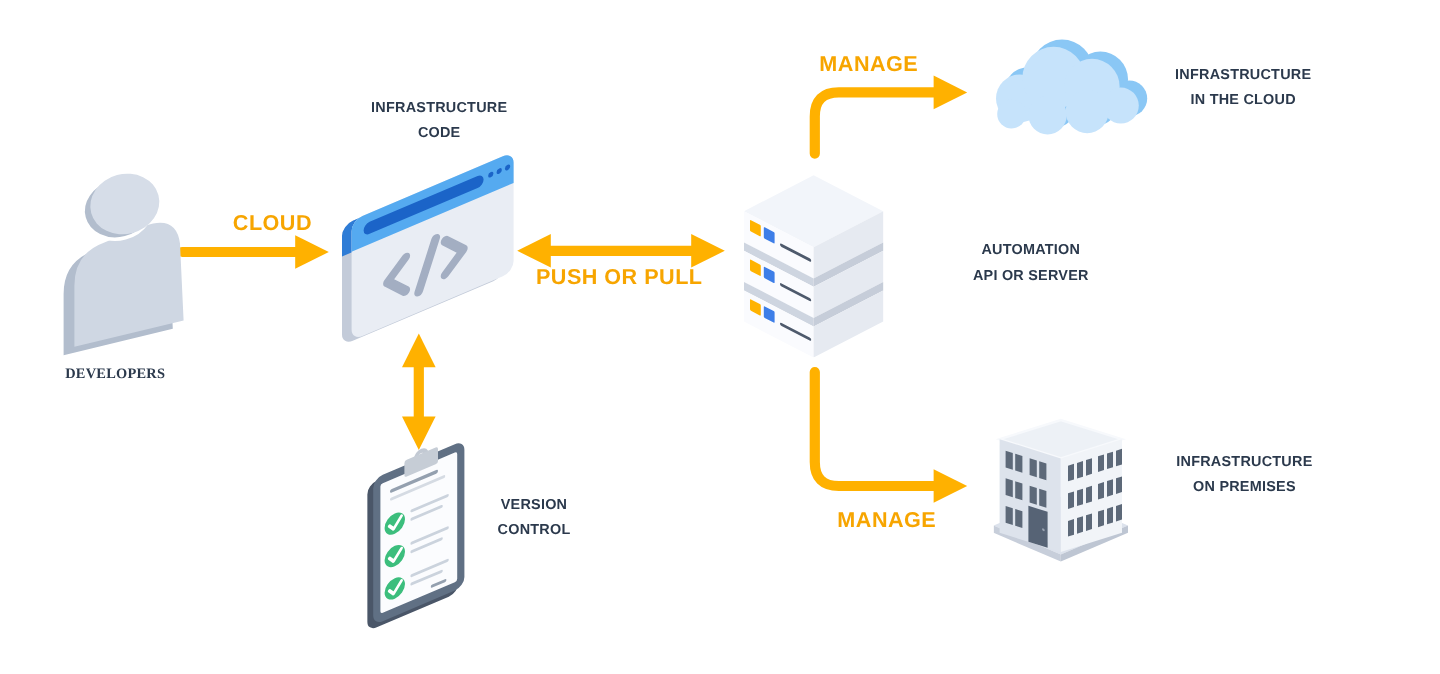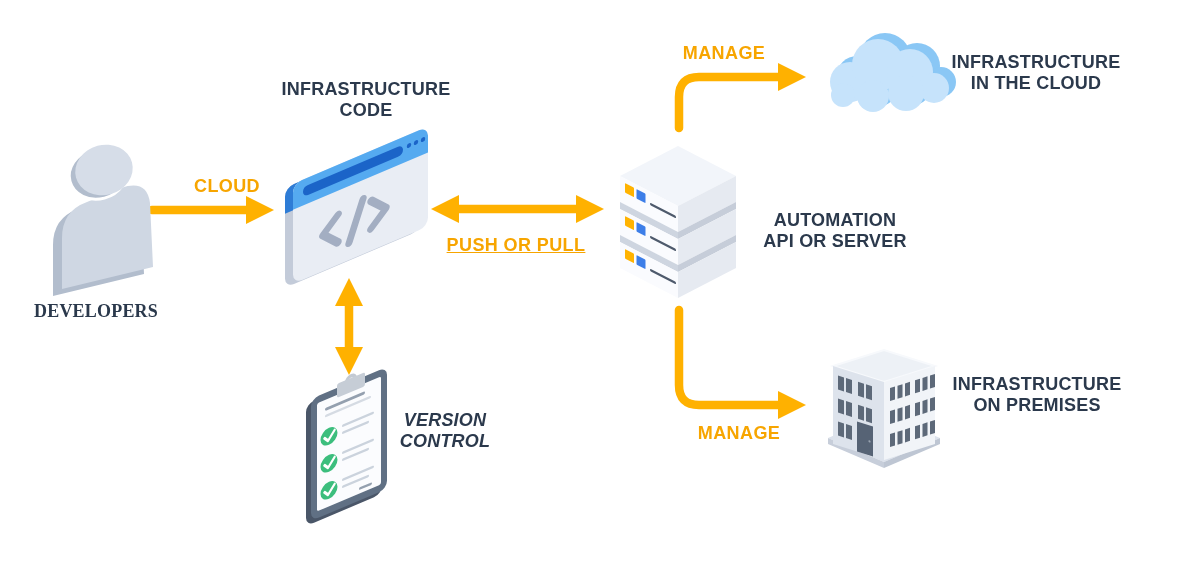--- a/index.html
+++ b/index.html
@@ -9,21 +9,21 @@
     font-family:"Liberation Sans", sans-serif;
     overflow:hidden;
   }
   .edges { position:absolute; left:0; top:0; width:1200px; height:562px; }
   .arrow { stroke:var(--arrow-color,#FFB100); stroke-width:8.5; fill:none; stroke-linecap:round; }
   .arrow-head { fill:var(--arrow-color,#FFB100); stroke:none; }
   .icon { position:absolute; }
   .icon svg { display:block; width:100%; height:100%; }
   .node-label {
     position:absolute; transform:translateX(-50%);
-    text-align:center; font-weight:bold; font-size:18px; line-height:21px;
+    text-align:center; font-weight:bold; font-size:12px; line-height:21px;
     color:var(--node-label-color,#2B394C); white-space:pre-line; letter-spacing:.2px;
   }
   .edge-label {
     position:absolute; transform:translateX(-50%);
     font-weight:bold; font-size:18px; color:var(--edge-label-color,#F7A500);
     letter-spacing:.4px; white-space:nowrap;
   }
 </style>
 </head>
 <body>
@@ -232,27 +232,27 @@
           <rect x="31" y="100" width="27" height="2.5" rx="1.25" fill="#CBD3DD"></rect>
           <rect x="48" y="109" width="13" height="2.5" rx="1.25" fill="#94A0AF"></rect>
         </g>
       </g>
     </svg>
   </div>
 
   <div class="node-label" style="left:96px;  top:301px;font-family:Liberation Serif, serif;">DEVELOPERS</div>
   <div class="node-label" style="left:366px; top:79px;">INFRASTRUCTURE
 CODE</div>
-  <div class="node-label" style="left:445px; top:410px;font-style:italic;">VERSION
+  <div class="node-label" style="left:445px; top:410px;">VERSION
 CONTROL</div>
-  <div class="node-label" style="left:835px; top:198px;margin-top:12px;">AUTOMATION
+  <div class="node-label" style="left:859px; top:198px;">AUTOMATION
 API OR SERVER</div>
   <div class="node-label" style="left:1036px; top:52px;">INFRASTRUCTURE
 IN THE CLOUD</div>
   <div class="node-label" style="left:1037px; top:374px;">INFRASTRUCTURE
 ON PREMISES</div>
 
   <div class="edge-label" style="left:227px; top:176px;">CLOUD</div>
-  <div class="edge-label" style="left:516px; top:235px;text-decoration:underline;">PUSH OR PULL</div>
+  <div class="edge-label" style="left:516px; top:221px;">PUSH OR PULL</div>
   <div class="edge-label" style="left:724px; top:43px;">MANAGE</div>
   <div class="edge-label" style="left:739px; top:423px;">MANAGE</div>
 
 </div>
 
 </body></html>

